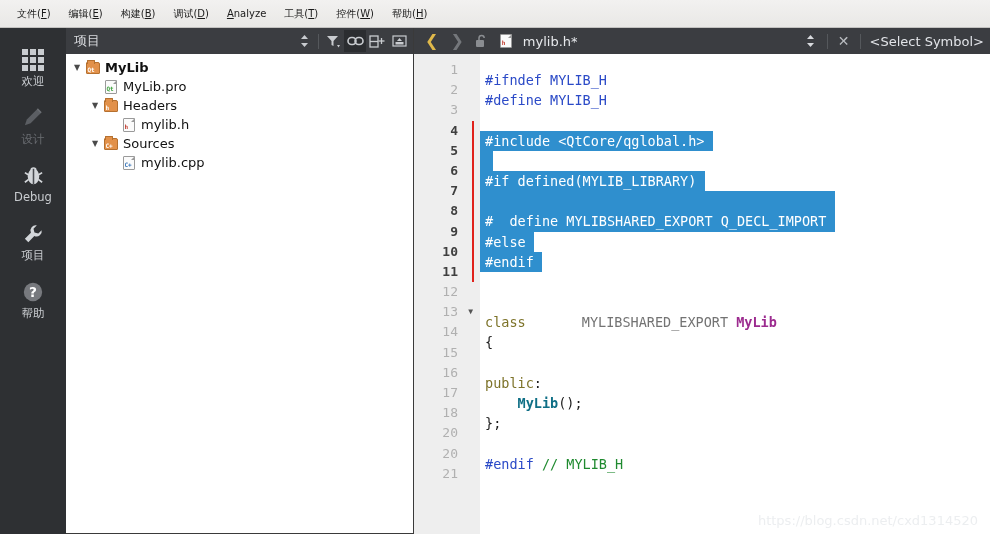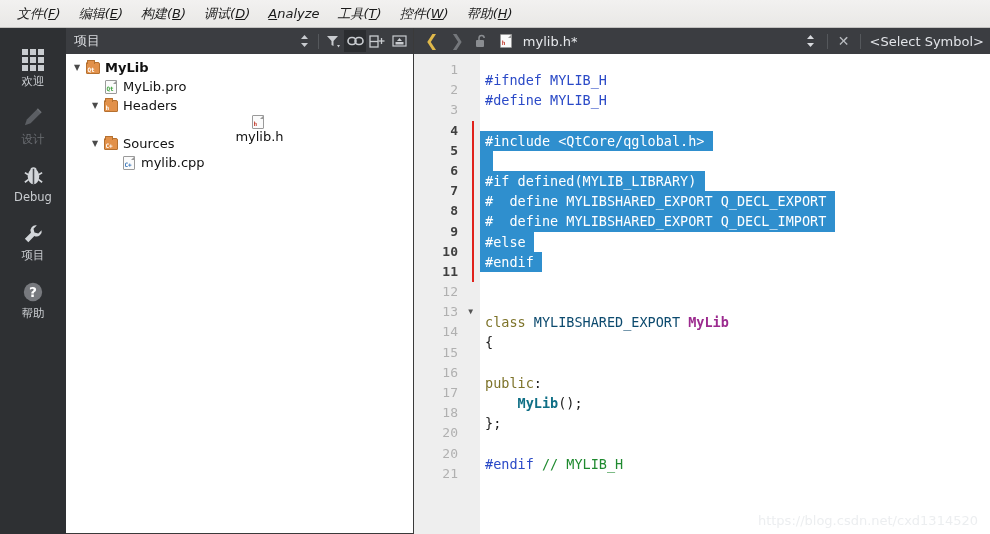--- a/index.html
+++ b/index.html
@@ -14,25 +14,24 @@
   
   #menubar {
     height:28px;
     background:linear-gradient(to bottom,#f2f1f0 0%,#e9e8e6 100%);
     border-bottom:1px solid #c3c2c0;
     display:flex; align-items:center;
     padding-left:8px;
   }
   .menu-item {
     padding:3px 9px;
-    font-size:13px;
+    font-size:10px;
     color:#1a1a1a;
     white-space:nowrap;
     cursor:default;
-    font-style:italic;
   }
   .menu-item u { text-decoration:underline; }
 
   
   #frame { display:flex; height:506px; }
 
   
   #modebar {
     width:66px;
     background:#2e3033;
@@ -143,21 +142,21 @@
   .fold-tri { position:absolute; right:7px; top:0; line-height:20.2px; font-size:8px; color:#555; }
   #modbar {
     position:absolute; width:2px; background:#e0221c;
   }
   #codearea { flex:1; padding-top:16px; position:relative; overflow:hidden; }
   .cl { height:20.2px; line-height:20.2px; white-space:pre; padding-left:5px; }
 
   
   .t-pre   { color:#2b4ac7; }
   .t-kw    { color:#7d7329; }
-  .t-type  { color:#0c4a6e; }
+  .t-type  { color:#737373;margin-left:48px; }
   .t-cls   { color:#9c2b8f; font-weight:bold; }
   .t-fn    { color:#0f6f86; font-weight:bold; }
   .t-cmt   { color:#1f8a2f; }
   .t-plain { color:#1a1a1a; }
 
   #watermark {
     position:absolute; right:12px; bottom:6px;
     color:#eceef0; font-size:13px;
     font-family:"DejaVu Sans","Liberation Sans",sans-serif;
     pointer-events:none;
@@ -303,21 +302,21 @@
         </div>
         <div class="node" style="padding-left: 22px;">
           <span class="arrow">▼</span>
           <span class="fic">
             <span class="fold">
               <span class="tag">h</span>
             </span>
           </span>
           <span>Headers</span>
         </div>
-        <div class="node" style="padding-left: 40px; flex-direction: column;">
+        <div class="node" style="padding-left: 40px;">
           <span class="arrow"></span>
           <span class="fic">
             <span class="doc">
               <span class="tag" style="color: rgb(192, 57, 43);">h</span>
             </span>
           </span>
           <span>mylib.h</span>
         </div>
         <div class="node" style="padding-left: 22px;">
           <span class="arrow">▼</span>
@@ -440,21 +439,21 @@
             <span class="lnum">21</span>
           </div>
         </div>
       <div id="codearea">
           <div class="cl"><span class="t-pre">#ifndef MYLIB_H</span></div>
           <div class="cl"><span class="t-pre">#define MYLIB_H</span></div>
           <div class="cl"></div>
           <div class="cl" style="position: relative; background: transparent;"><span style="position: absolute; left: 0px; top: 0px; width: 233px; height: 20.2px; background: rgb(47, 143, 206); z-index: 0;"></span><span class="t-pre" style="position: relative; z-index: 1; color: rgb(255, 255, 255);">#include &lt;QtCore/qglobal.h&gt;</span></div>
           <div class="cl" style="position: relative; background: transparent;"><span style="position: absolute; left: 0px; top: 0px; width: 13px; height: 20.2px; background: rgb(47, 143, 206); z-index: 0;"></span></div>
           <div class="cl" style="position: relative; background: transparent;"><span style="position: absolute; left: 0px; top: 0px; width: 225px; height: 20.2px; background: rgb(47, 143, 206); z-index: 0;"></span><span class="t-pre" style="position: relative; z-index: 1; color: rgb(255, 255, 255);">#if defined(MYLIB_LIBRARY)</span></div>
-          <div class="cl" style="position: relative; background: transparent;"><span style="position: absolute; left: 0px; top: 0px; width: 355px; height: 20.2px; background: rgb(47, 143, 206); z-index: 0;"></span><span class="t-pre" style="position: relative; z-index: 1; color: rgb(255, 255, 255);">#  define MYLIBSHARED_EXPORT Q_DECL_EXPORT</span></div>
+          <div class="cl" style="position: relative; background: transparent;"><span style="position: absolute; left: 0px; top: 0px; width: 355px; height: 20.2px; background: rgb(47, 143, 206); z-index: 0;"></span></div>
           <div class="cl" style="position: relative; background: transparent;"><span style="position: absolute; left: 0px; top: 0px; width: 355px; height: 20.2px; background: rgb(47, 143, 206); z-index: 0;"></span><span class="t-pre" style="position: relative; z-index: 1; color: rgb(255, 255, 255);">#  define MYLIBSHARED_EXPORT Q_DECL_IMPORT</span></div>
           <div class="cl" style="position: relative; background: transparent;"><span style="position: absolute; left: 0px; top: 0px; width: 54px; height: 20.2px; background: rgb(47, 143, 206); z-index: 0;"></span><span class="t-pre" style="position: relative; z-index: 1; color: rgb(255, 255, 255);">#else</span></div>
           <div class="cl" style="position: relative; background: transparent;"><span style="position: absolute; left: 0px; top: 0px; width: 62px; height: 20.2px; background: rgb(47, 143, 206); z-index: 0;"></span><span class="t-pre" style="position: relative; z-index: 1; color: rgb(255, 255, 255);">#endif</span></div>
           <div class="cl"></div>
           <div class="cl"></div>
           <div class="cl"><span class="t-kw">class </span><span class="t-type">MYLIBSHARED_EXPORT </span><span class="t-cls">MyLib</span></div>
           <div class="cl"><span class="t-plain">{</span></div>
           <div class="cl"></div>
           <div class="cl"><span class="t-kw">public</span><span class="t-plain">:</span></div>
           <div class="cl"><span class="t-plain">    </span><span class="t-fn">MyLib</span><span class="t-plain">();</span></div>

